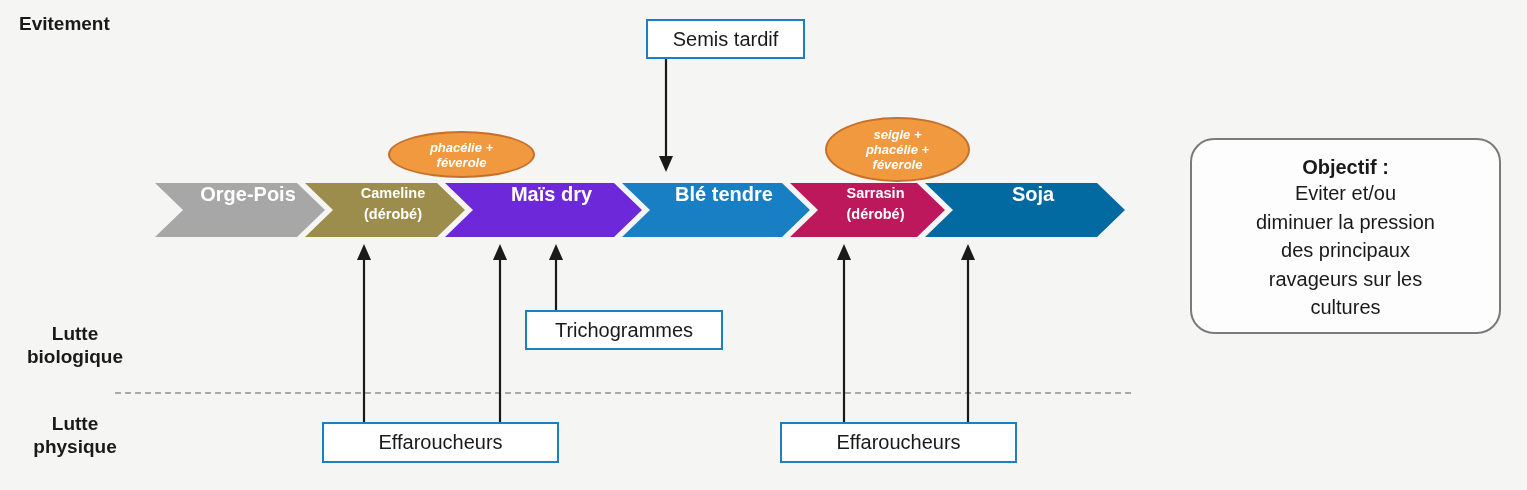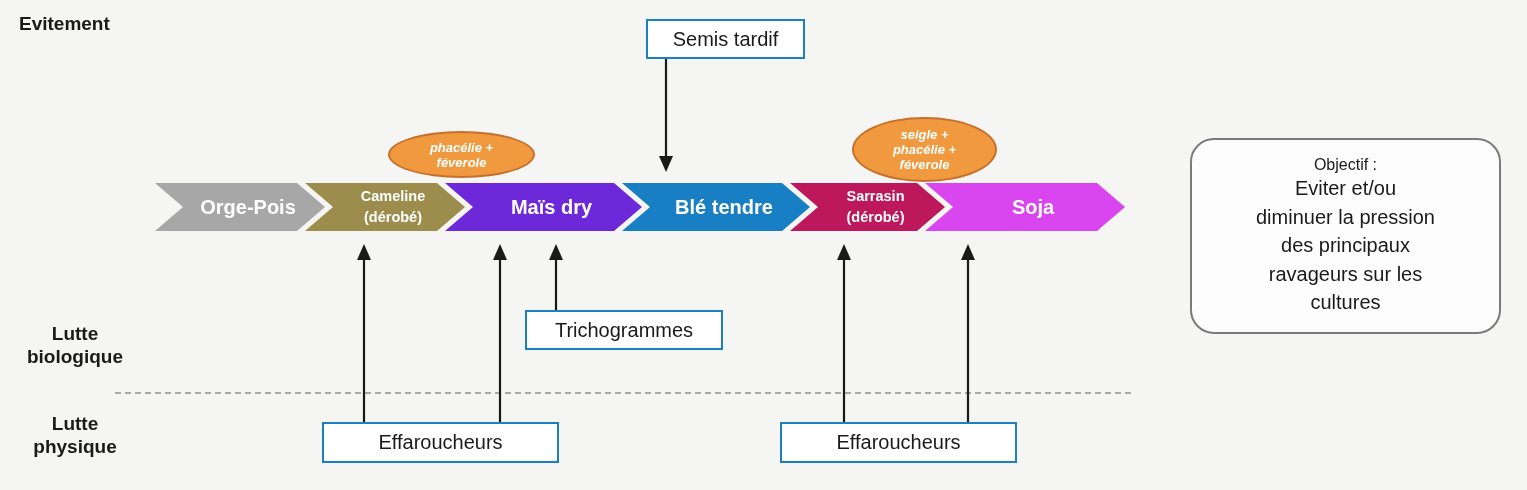--- a/index.html
+++ b/index.html
@@ -28,44 +28,44 @@
     position:absolute;
     left:115px;top:392px;width:1016px;height:0;
     border-top:2px dashed #a9a9a9;
   }
 
   
   #timeline{
     position:absolute;left:152px;top:183px;width:980px;height:54px;
   }
   .seg{
-    position:absolute;top:0;height:48px;
+    position:absolute;top:0;height:54px;
     clip-path:polygon(0 0, calc(100% - 28px) 0, 100% 50%, calc(100% - 28px) 100%, 0 100%, 28px 50%);
-    display:flex;align-items:center;justify-content:center;
+    display:flex;justify-content:center;
     color:#ffffff;font-weight:700;text-align:center;
     padding-left:0;box-sizing:border-box;
   }
   .seg span{display:block;padding-left:16px;white-space:pre-line;}
   .seg-large span{font-size:20px;line-height:22px;}
   .seg-small span{font-size:14.5px;line-height:21px;}
 
   
   .cover-crop{
     position:absolute;
     border-radius:50%;
     background:var(--cc-fill,#f0993e);
     border:2.5px solid var(--cc-border,#c7702b);
     box-sizing:border-box;
     display:flex;align-items:center;justify-content:center;
     color:#fff;font-style:italic;font-weight:700;
     font-size:13px;line-height:15px;text-align:center;
     white-space:pre-line;
   }
   #cover-crop-1{left:388px;top:131px;width:147px;height:47px;}
-  #cover-crop-2{left:852px;top:117px;width:145px;height:65px;}
+  #cover-crop-2{left:825px;top:117px;width:145px;height:65px;}
 
   
   .action-box{
     position:absolute;
     background:#ffffff;
     border:2px solid var(--box-border,#1b7fc4);
     box-sizing:border-box;
     display:flex;align-items:center;justify-content:center;
     font-size:20px;color:#1a1a1a;
   }
@@ -78,21 +78,21 @@
   .objective{
     position:absolute;
     left:1190px;top:138px;width:311px;height:196px;
     background:#fdfdfd;
     border:2px solid var(--obj-border,#7a7a7a);
     border-radius:24px;
     box-sizing:border-box;
     text-align:center;
   }
   .objective .obj-title{
-    margin-top:16px;font-weight:400;font-size:16px;
+    margin-top:16px;font-weight:700;font-size:20px;
   }
   .objective .obj-body{
     font-size:20px;line-height:28.5px;white-space:pre-line;
   }
 
   #arrows-svg{
     position:absolute;left:0;top:0;width:1527px;height:490px;
     pointer-events:none;
   }
 </style>
@@ -122,21 +122,21 @@
       <div class="seg seg-large" style="left: 293px; width: 197px; background: #6d28d9;">
         <span>Maïs dry</span>
       </div>
       <div class="seg seg-large" style="left: 470px; width: 188px; background: rgb(24, 127, 197);">
         <span>Blé tendre</span>
       </div>
       <div class="seg seg-small" style="left: 638px; width: 155px; background: #be185d;">
         <span>Sarrasin
 (dérobé)</span>
       </div>
-      <div class="seg seg-large" style="left: 773px; width: 200px; background: #d946ef;">
+      <div class="seg seg-large" style="left: 773px; width: 200px; background: #0369a1;">
         <span>Soja</span>
       </div>
     </div>
 
   <div class="cover-crop" id="cover-crop-1">phacélie +
 féverole</div>
 
   <div class="cover-crop" id="cover-crop-2">seigle +
 phacélie +
 féverole</div>

